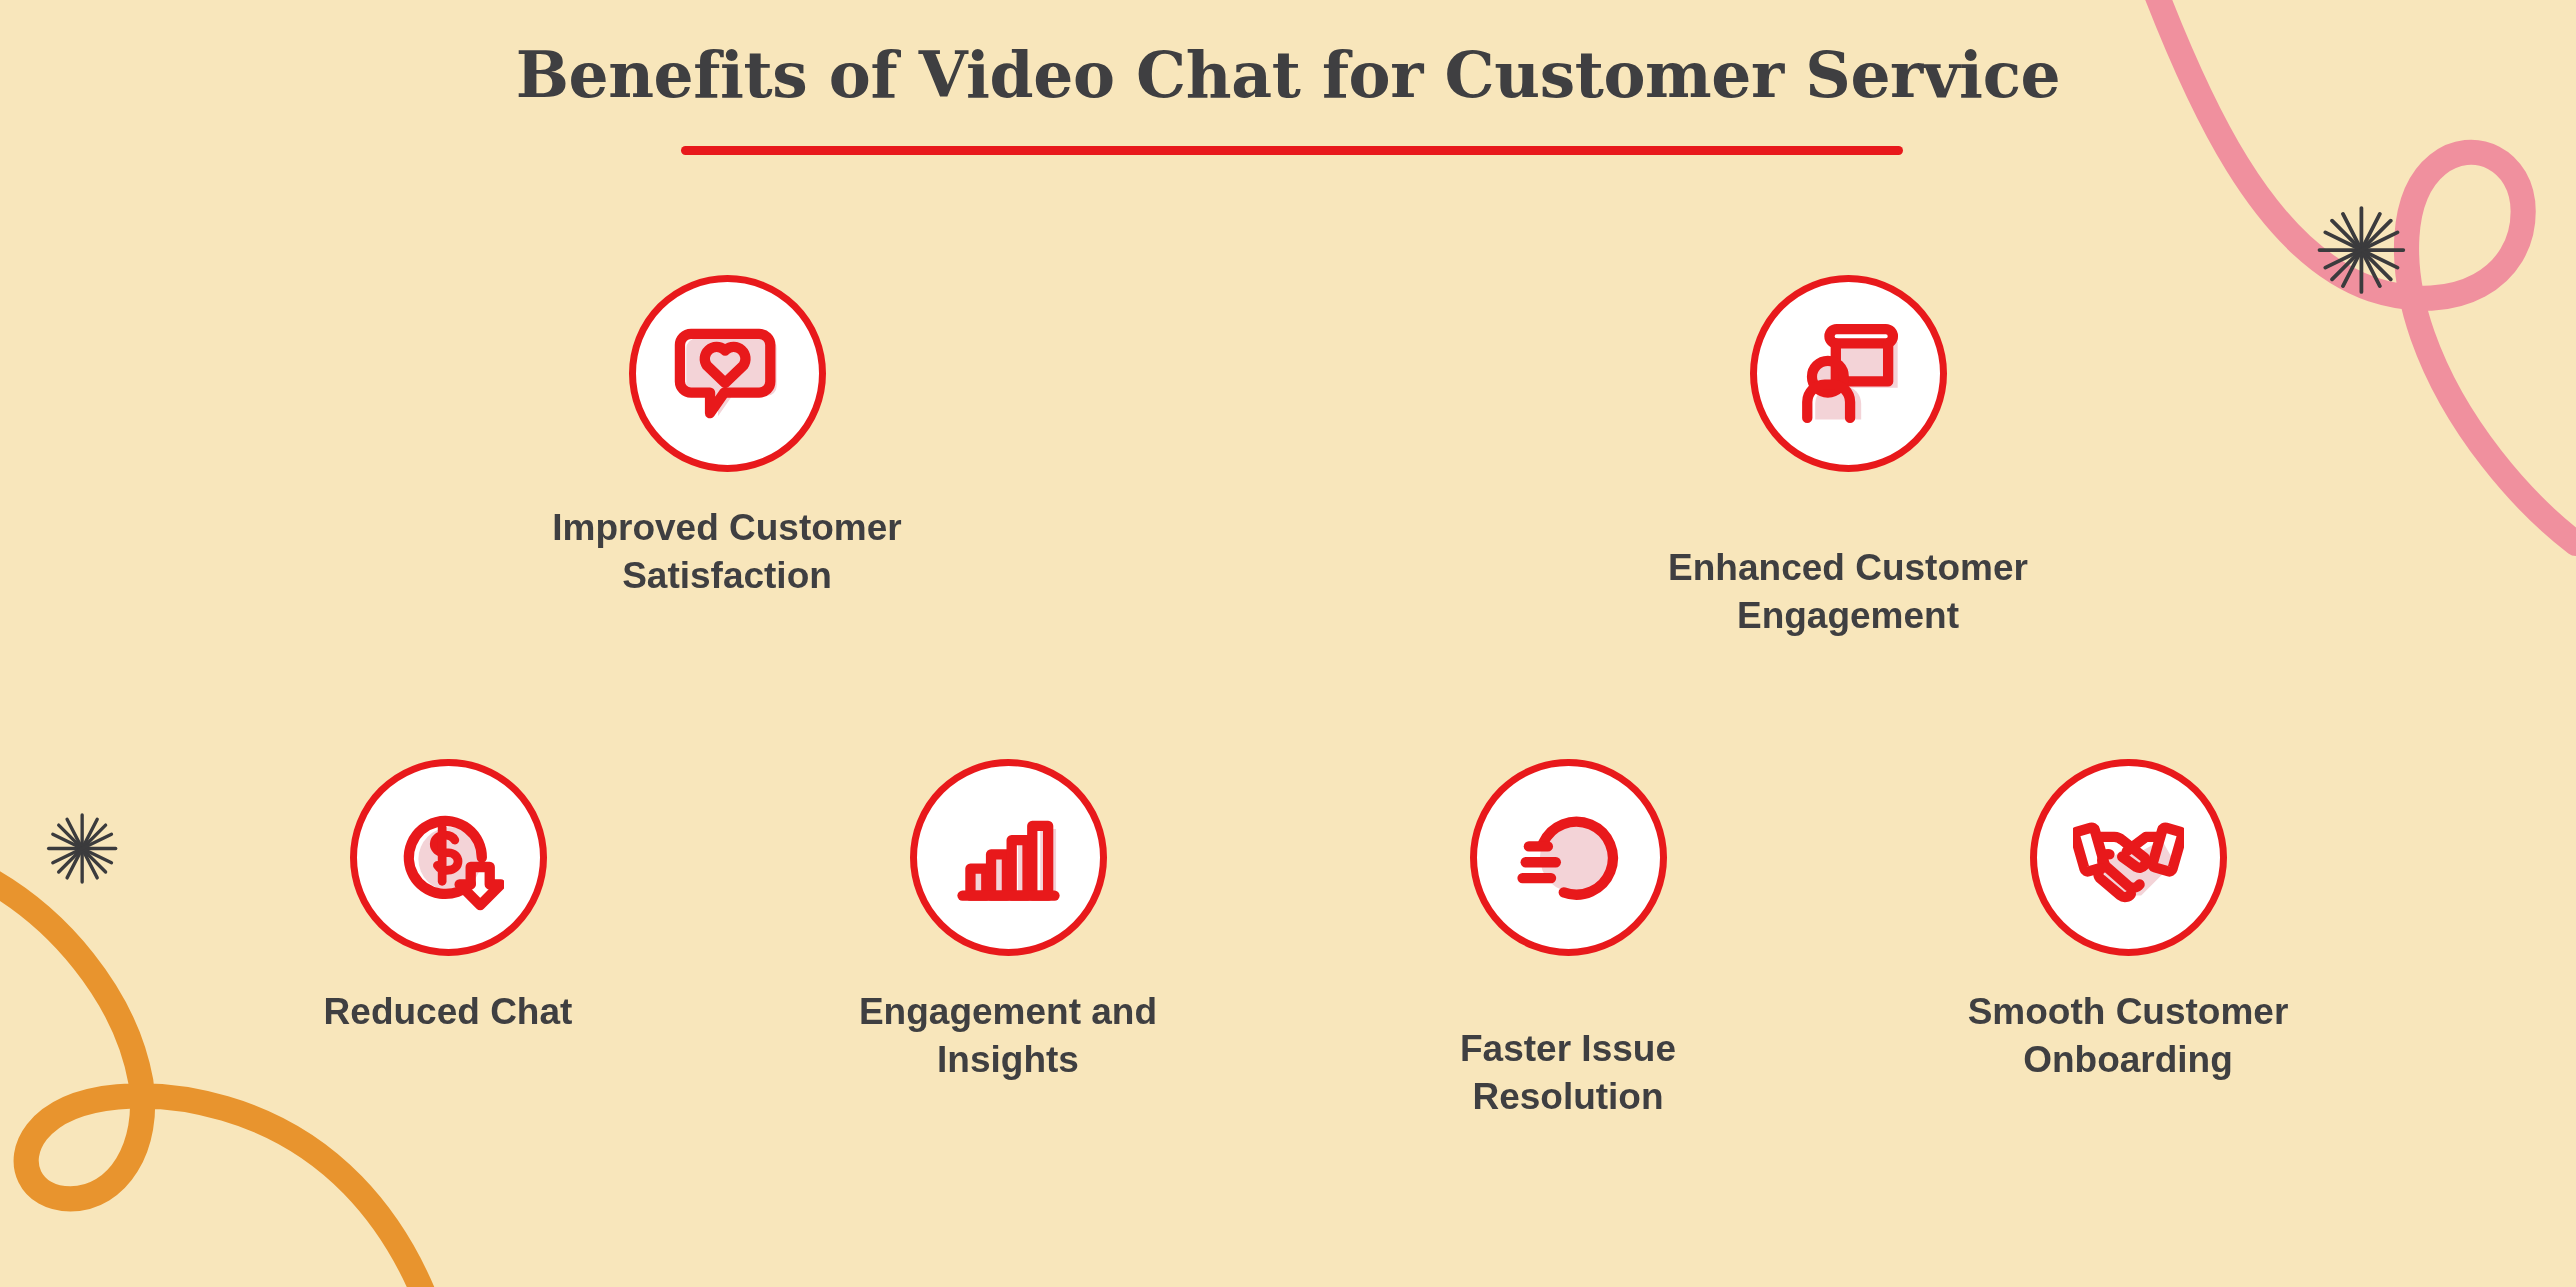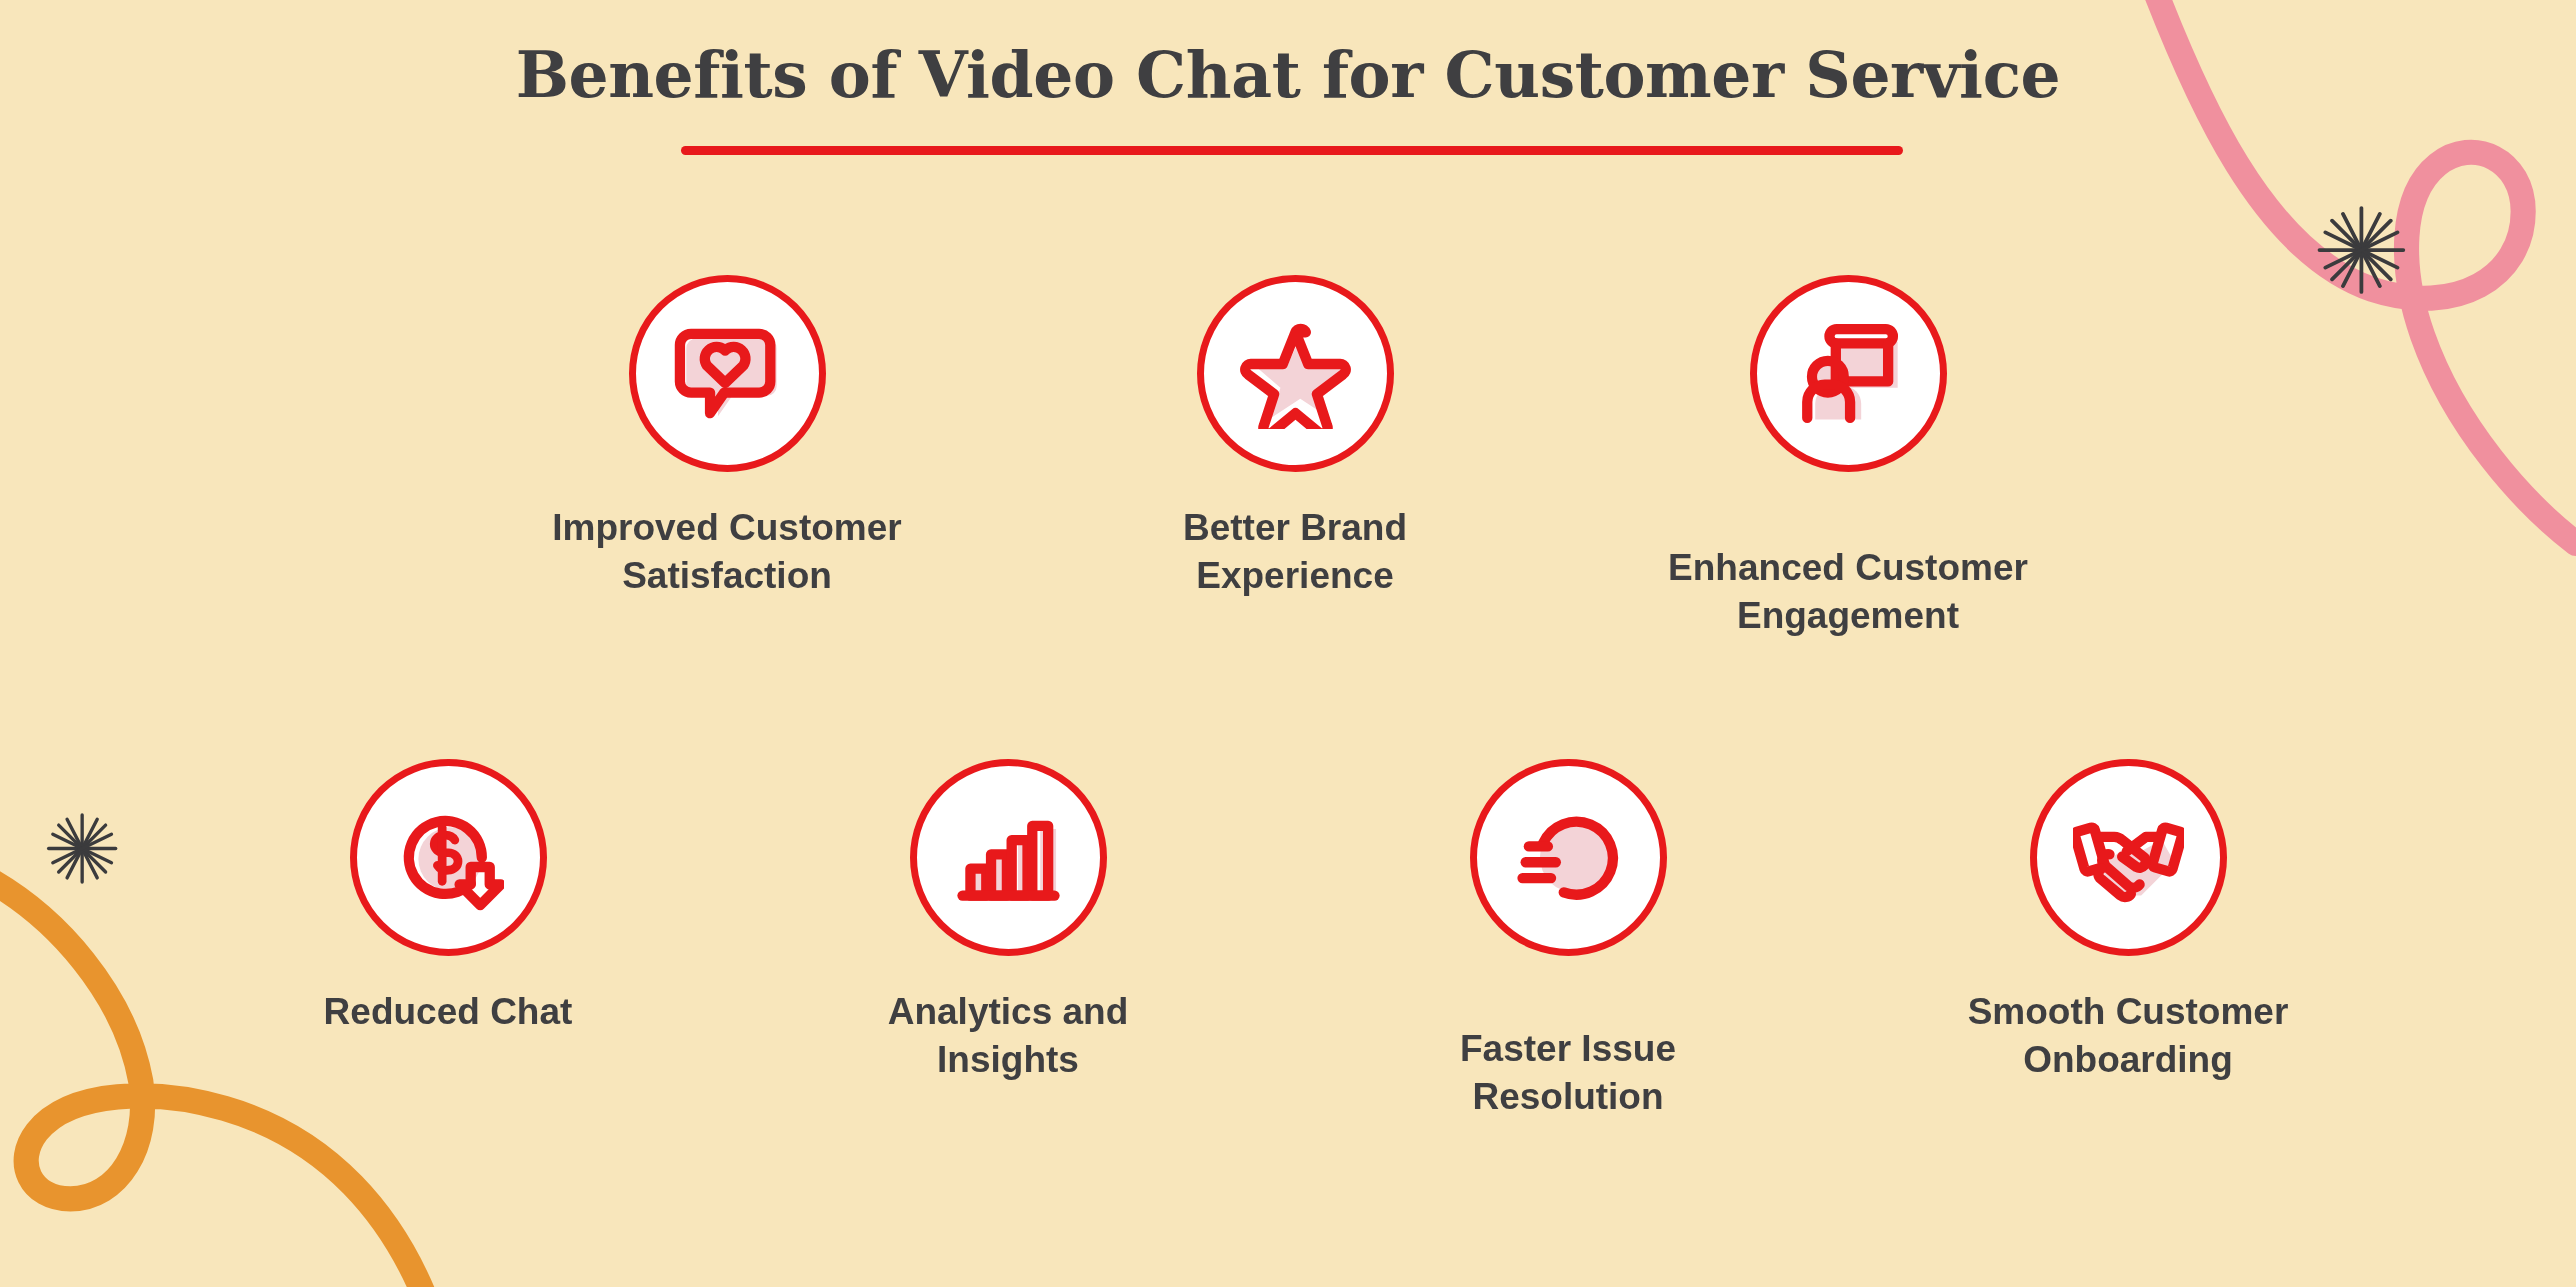--- a/index.html
+++ b/index.html
@@ -123,32 +123,20 @@
         <path class="ink" d="M24 20 H110 a14 14 0 0 1 14 14 V80 a14 14 0 0 1 -14 14 H66 L48 120 V94 H24 a14 14 0 0 1 -14 -14 V34 a14 14 0 0 1 14 -14 Z"></path>
         <path class="ink" d="M67 82 L44 60 a15 15 0 0 1 22 -20 l1 1 l1 -1 a15 15 0 0 1 22 20 Z"></path>
       </svg>
     </div>
     <div class="label">
       <div>Improved Customer</div>
       <div>Satisfaction</div>
     </div>
   </div>
 
-  <div class="item" style="left:1115px;top:275px;">
-    <div class="badge">
-      <svg viewBox="0 0 140 140">
-        <path class="blush" d="M76 24 L93 62 H131 L101 88 L113 126 L76 102 L39 126 L51 88 L21 62 H59 Z"></path>
-        <path class="ink" d="M70 18 L86 58 h40 a7 7 0 0 1 4 13 l-33 25 l13 40 a7 7 0 0 1 -11 8 l-29 -24 l-29 24 a7 7 0 0 1 -11 -8 l13 -40 l-33 -25 a7 7 0 0 1 4 -13 h40 l16 -40 a7 7 0 0 1 13 0 Z"></path>
-      </svg>
-    </div>
-    <div class="label">
-      <div>Better Brand</div>
-      <div>Experience</div>
-    </div>
-  </div>
 
   <div class="item" style="left:1668px;top:275px;gap:40px;">
     <div class="badge">
       <svg viewBox="0 0 140 140">
         <rect class="blush" x="54" y="30" width="78" height="58"></rect>
         <circle class="blush" cx="52" cy="74" r="21"></circle>
         <path class="blush" d="M28 128 V108 a22 22 0 0 1 22 -22 h14 a22 22 0 0 1 22 22 V128 Z"></path>
         <rect class="ink" x="46" y="14" width="80" height="18" rx="9"></rect>
         <path class="ink" d="M54 32 V80 H120 V32"></path>
         <polyline class="ink" d="M62 68 L78 56 L88 64 L112 38"></polyline>
@@ -188,21 +176,21 @@
         <rect class="ink" x="22" y="84" width="20" height="34"></rect>
         <rect class="ink" x="48" y="66" width="20" height="52"></rect>
         <rect class="ink" x="74" y="48" width="20" height="70"></rect>
         <rect class="ink" x="100" y="30" width="20" height="88"></rect>
         <line class="ink" x1="12" y1="118" x2="128" y2="118"></line>
         <polyline class="ink-thin" d="M16 74 L52 40 L68 54 L112 12"></polyline>
         <polyline class="ink-thin" d="M90 10 L116 10 L114 36"></polyline>
       </svg>
     </div>
     <div class="label">
-      <div>Analytics and Insights</div>
+      <div>Engagement and Insights</div>
       <div></div>
     </div>
   </div>
 
   <div class="item" style="left:1388px;top:759px;gap:37px;">
     <div class="badge">
       <svg viewBox="0 0 140 140">
         <circle class="blush" cx="78" cy="70" r="44"></circle>
         <path class="ink" d="M38 52 a46 46 0 1 1 26 62"></path>
         <polyline class="ink" d="M70 36 L70 70 L102 70"></polyline>

